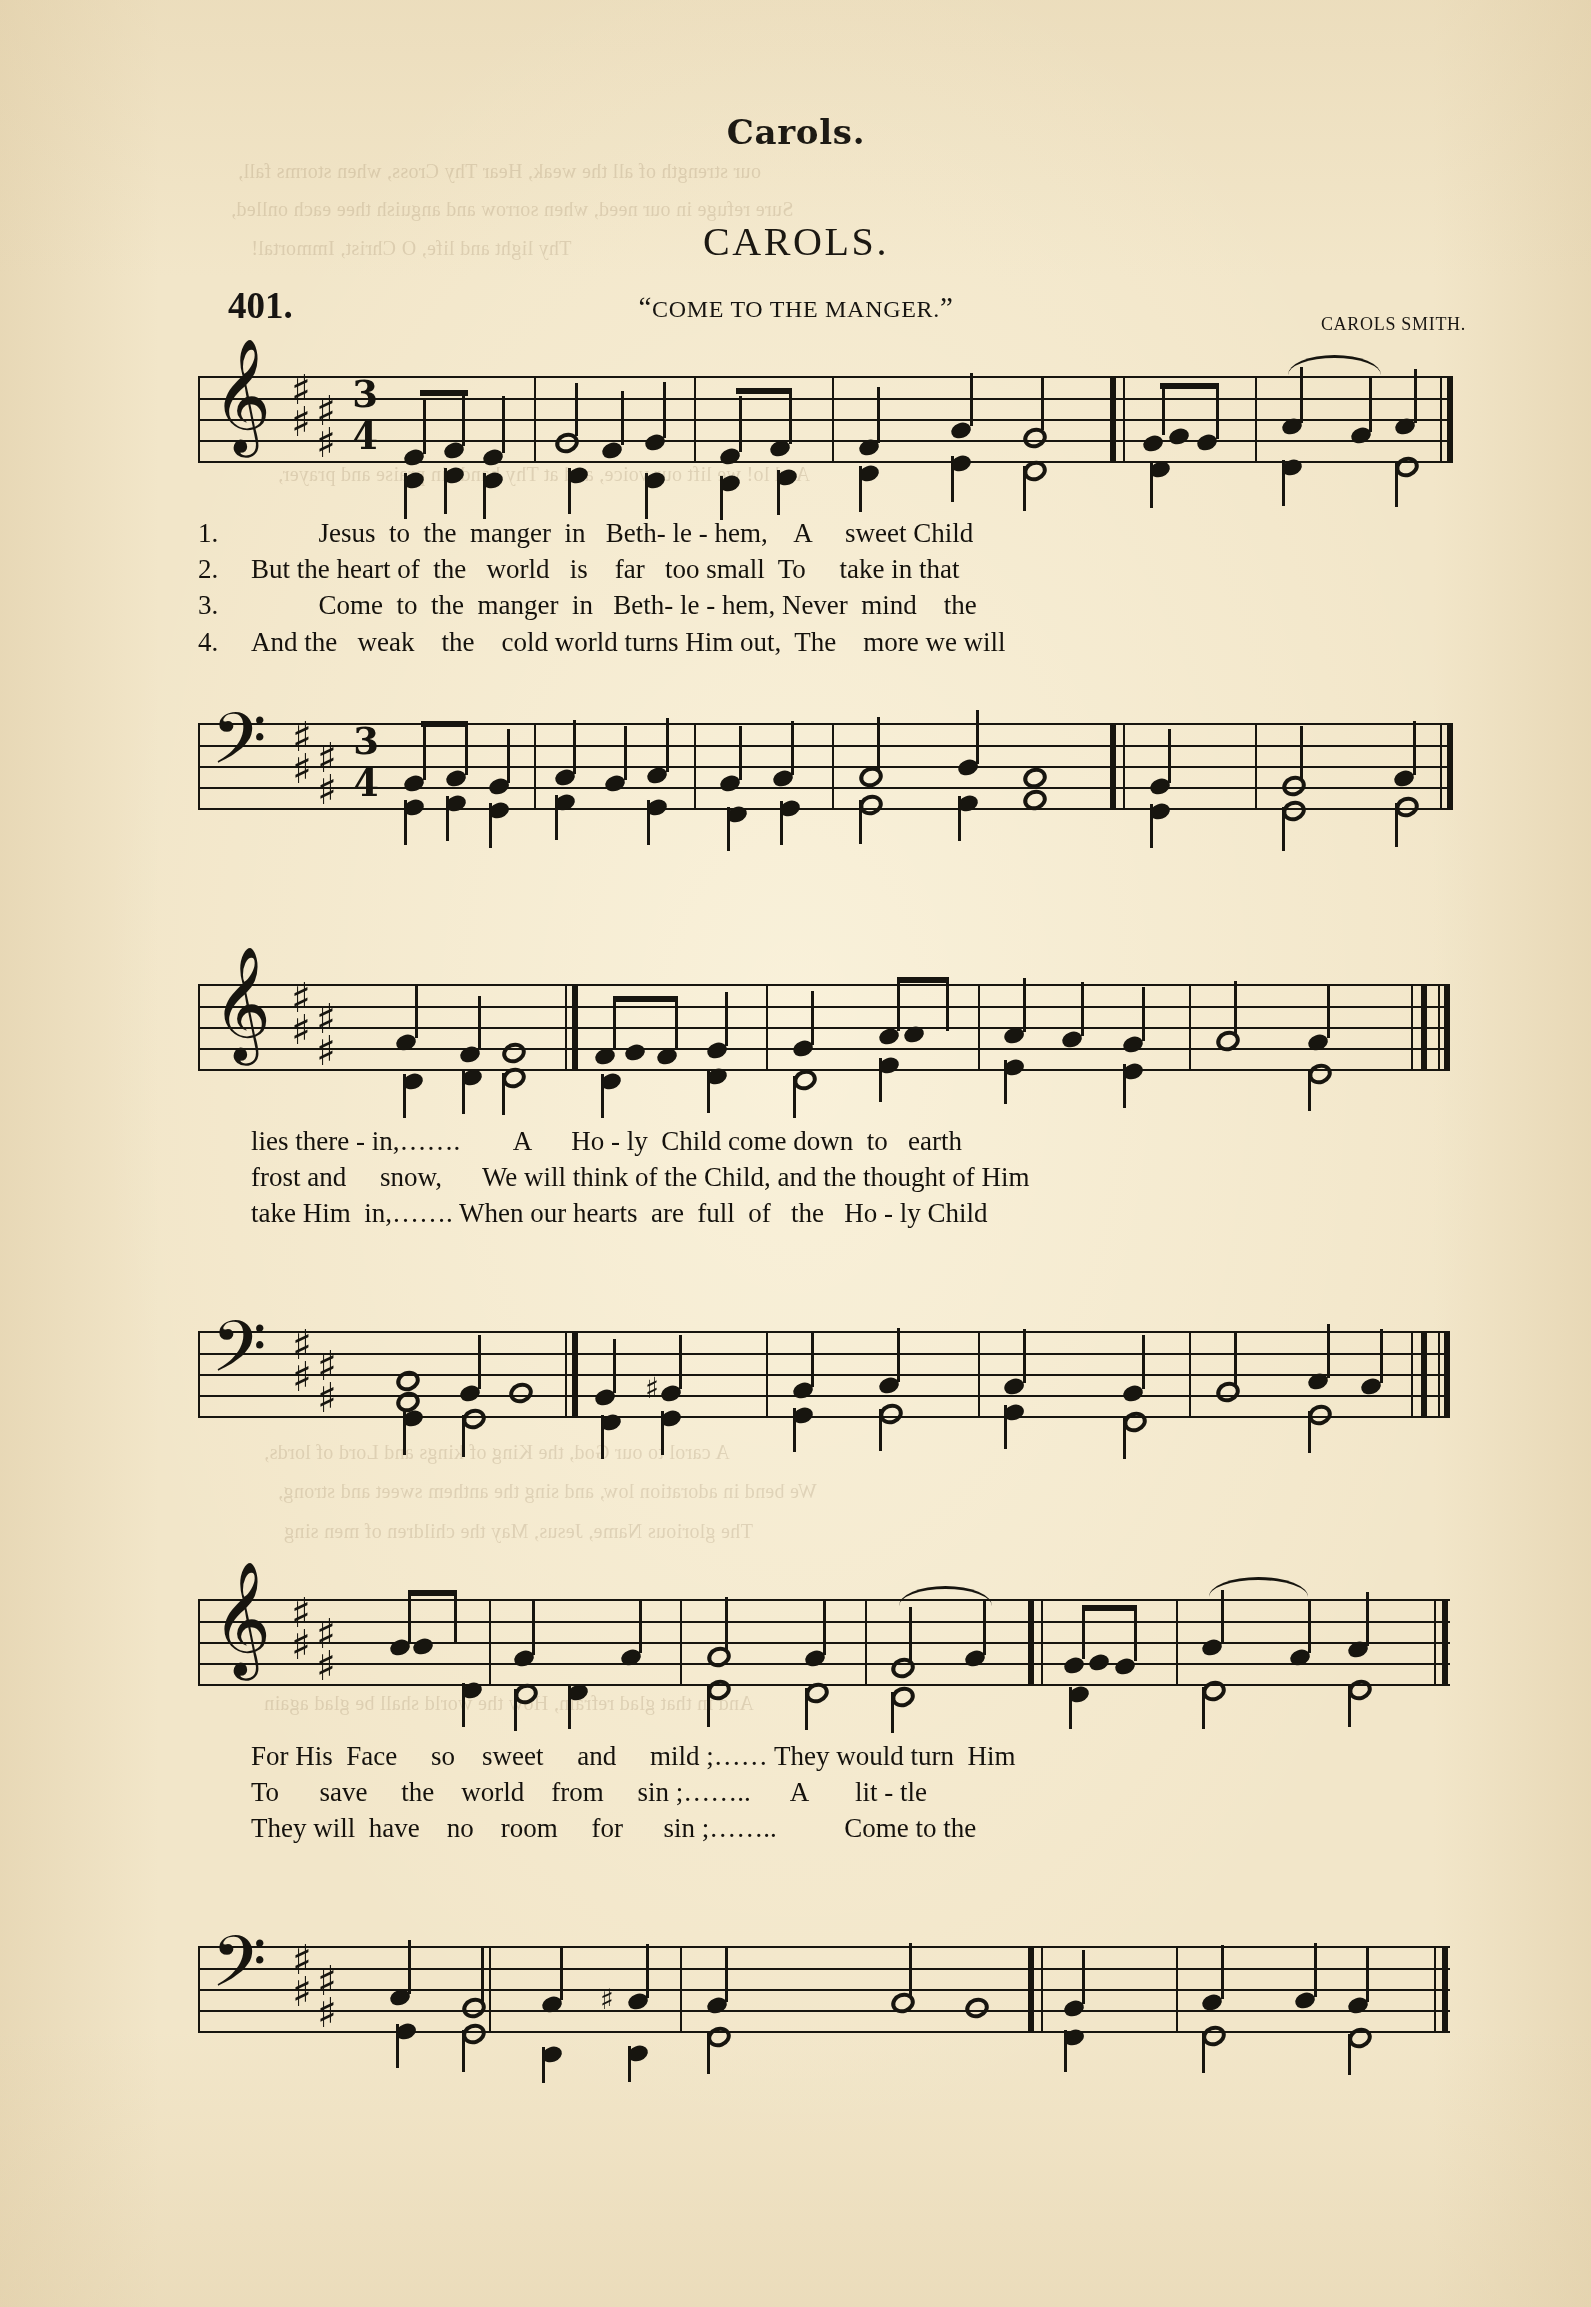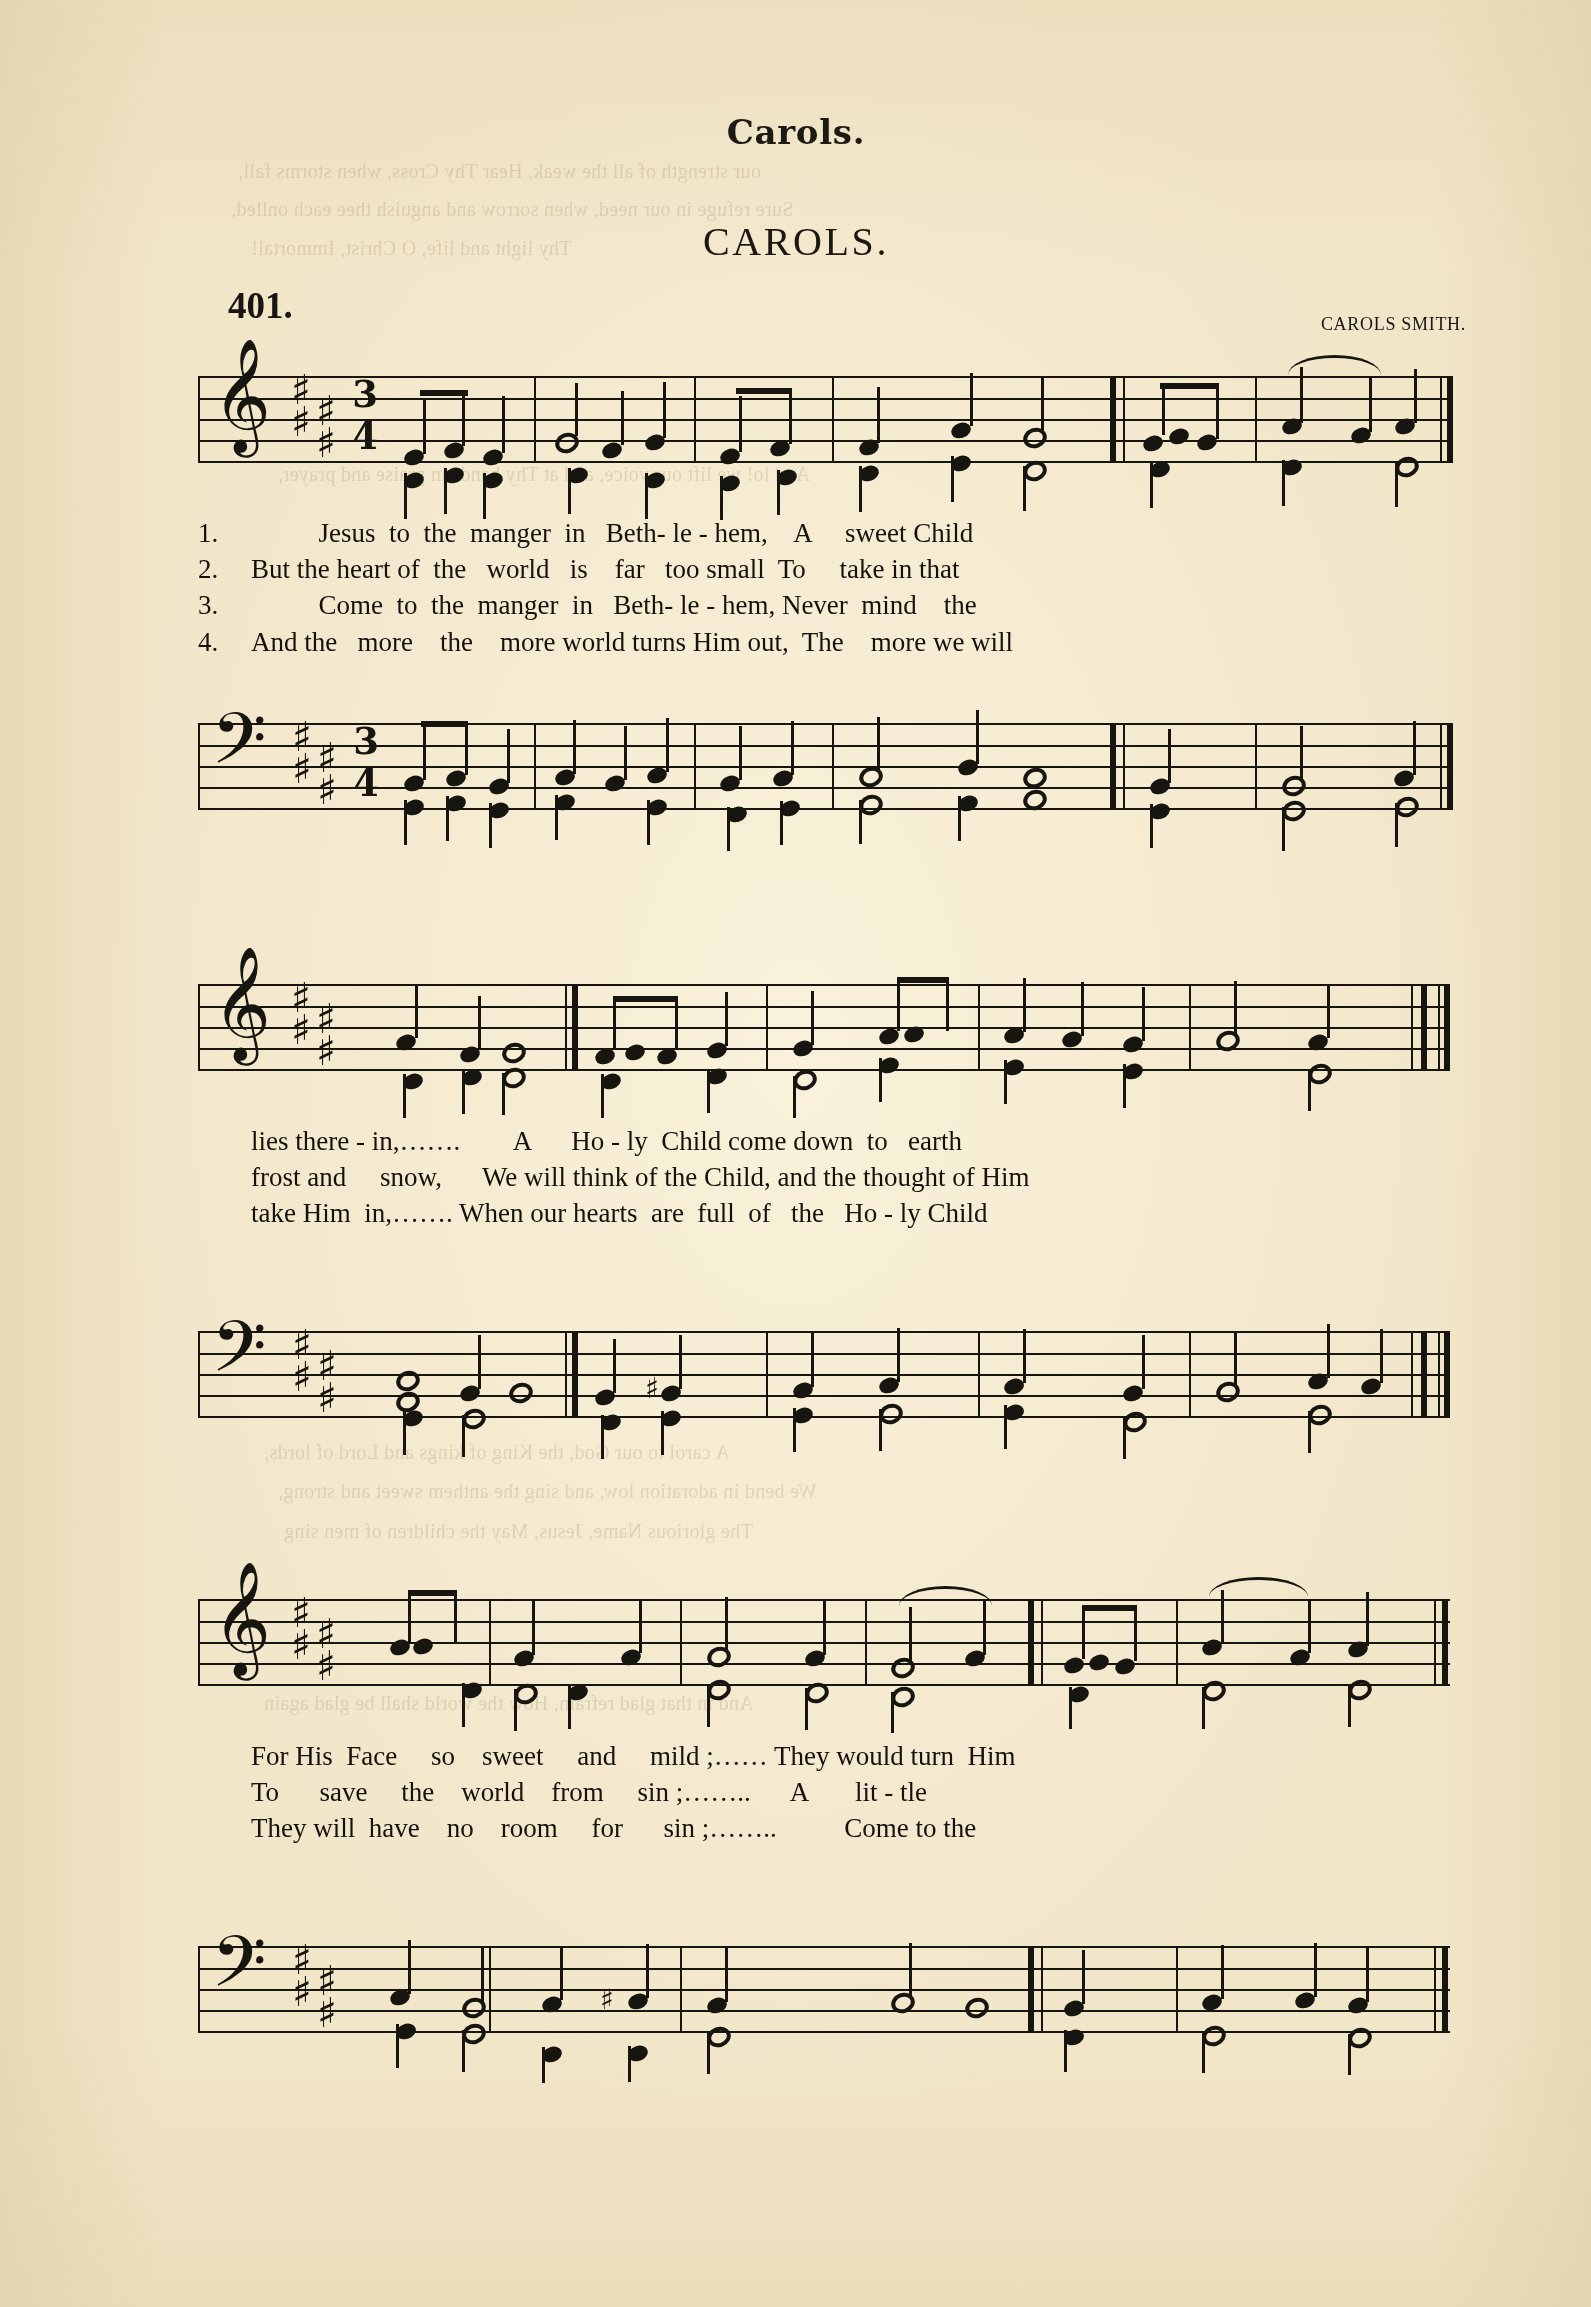--- a/index.html
+++ b/index.html
@@ -231,20 +231,23 @@
   <div class="bleed" style="top:1692px; left:264px;">And in that glad refrain, How the world shall be glad again</div>
 
   <div class="running-head">
     <span class="gothic">Carols.</span>
   </div>
 
   <div class="section-title">CAROLS.</div>
 
   <div class="hymn-number">401.</div>
 
+  <div class="hymn-title">
+    <span>“</span><span class="sc">COME TO THE MANGER.</span><span>”</span>
+  </div>
 
   <div class="composer">
     <span class="sc">CAROLS SMITH.</span>
   </div>
 
   <div class="system" style="top:350px; height:145px;">
     <div class="staff-block" style="height:132px;">
       <div class="staff" style="top:26.4px;"></div>
       <div class="staff" style="top:48px;"></div>
       <div class="staff" style="top:69px;"></div>
@@ -356,21 +359,21 @@
     <div class="lyric-line">
       <span class="vnum">2.</span>
       <span class="txt">But the heart of  the   world   is    far   too small  To     take in that</span>
     </div>
     <div class="lyric-line">
       <span class="vnum">3.</span>
       <span class="txt">          Come  to  the  manger  in   Beth- le - hem, Never  mind    the</span>
     </div>
     <div class="lyric-line">
       <span class="vnum">4.</span>
-      <span class="txt">And the   more    the    more world turns Him out,  The    more we will</span>
+      <span class="txt">And the   weak    the    cold world turns Him out,  The    more we will</span>
     </div>
   </div>
 
   <div class="system" style="top:697px; height:145px;">
     <div class="staff-block" style="height:132px;">
       <div class="staff" style="top:26.4px;"></div>
       <div class="staff" style="top:48px;"></div>
       <div class="staff" style="top:69px;"></div>
       <div class="staff" style="top:90px;"></div>
       <div class="staff" style="top:111px;"></div>

